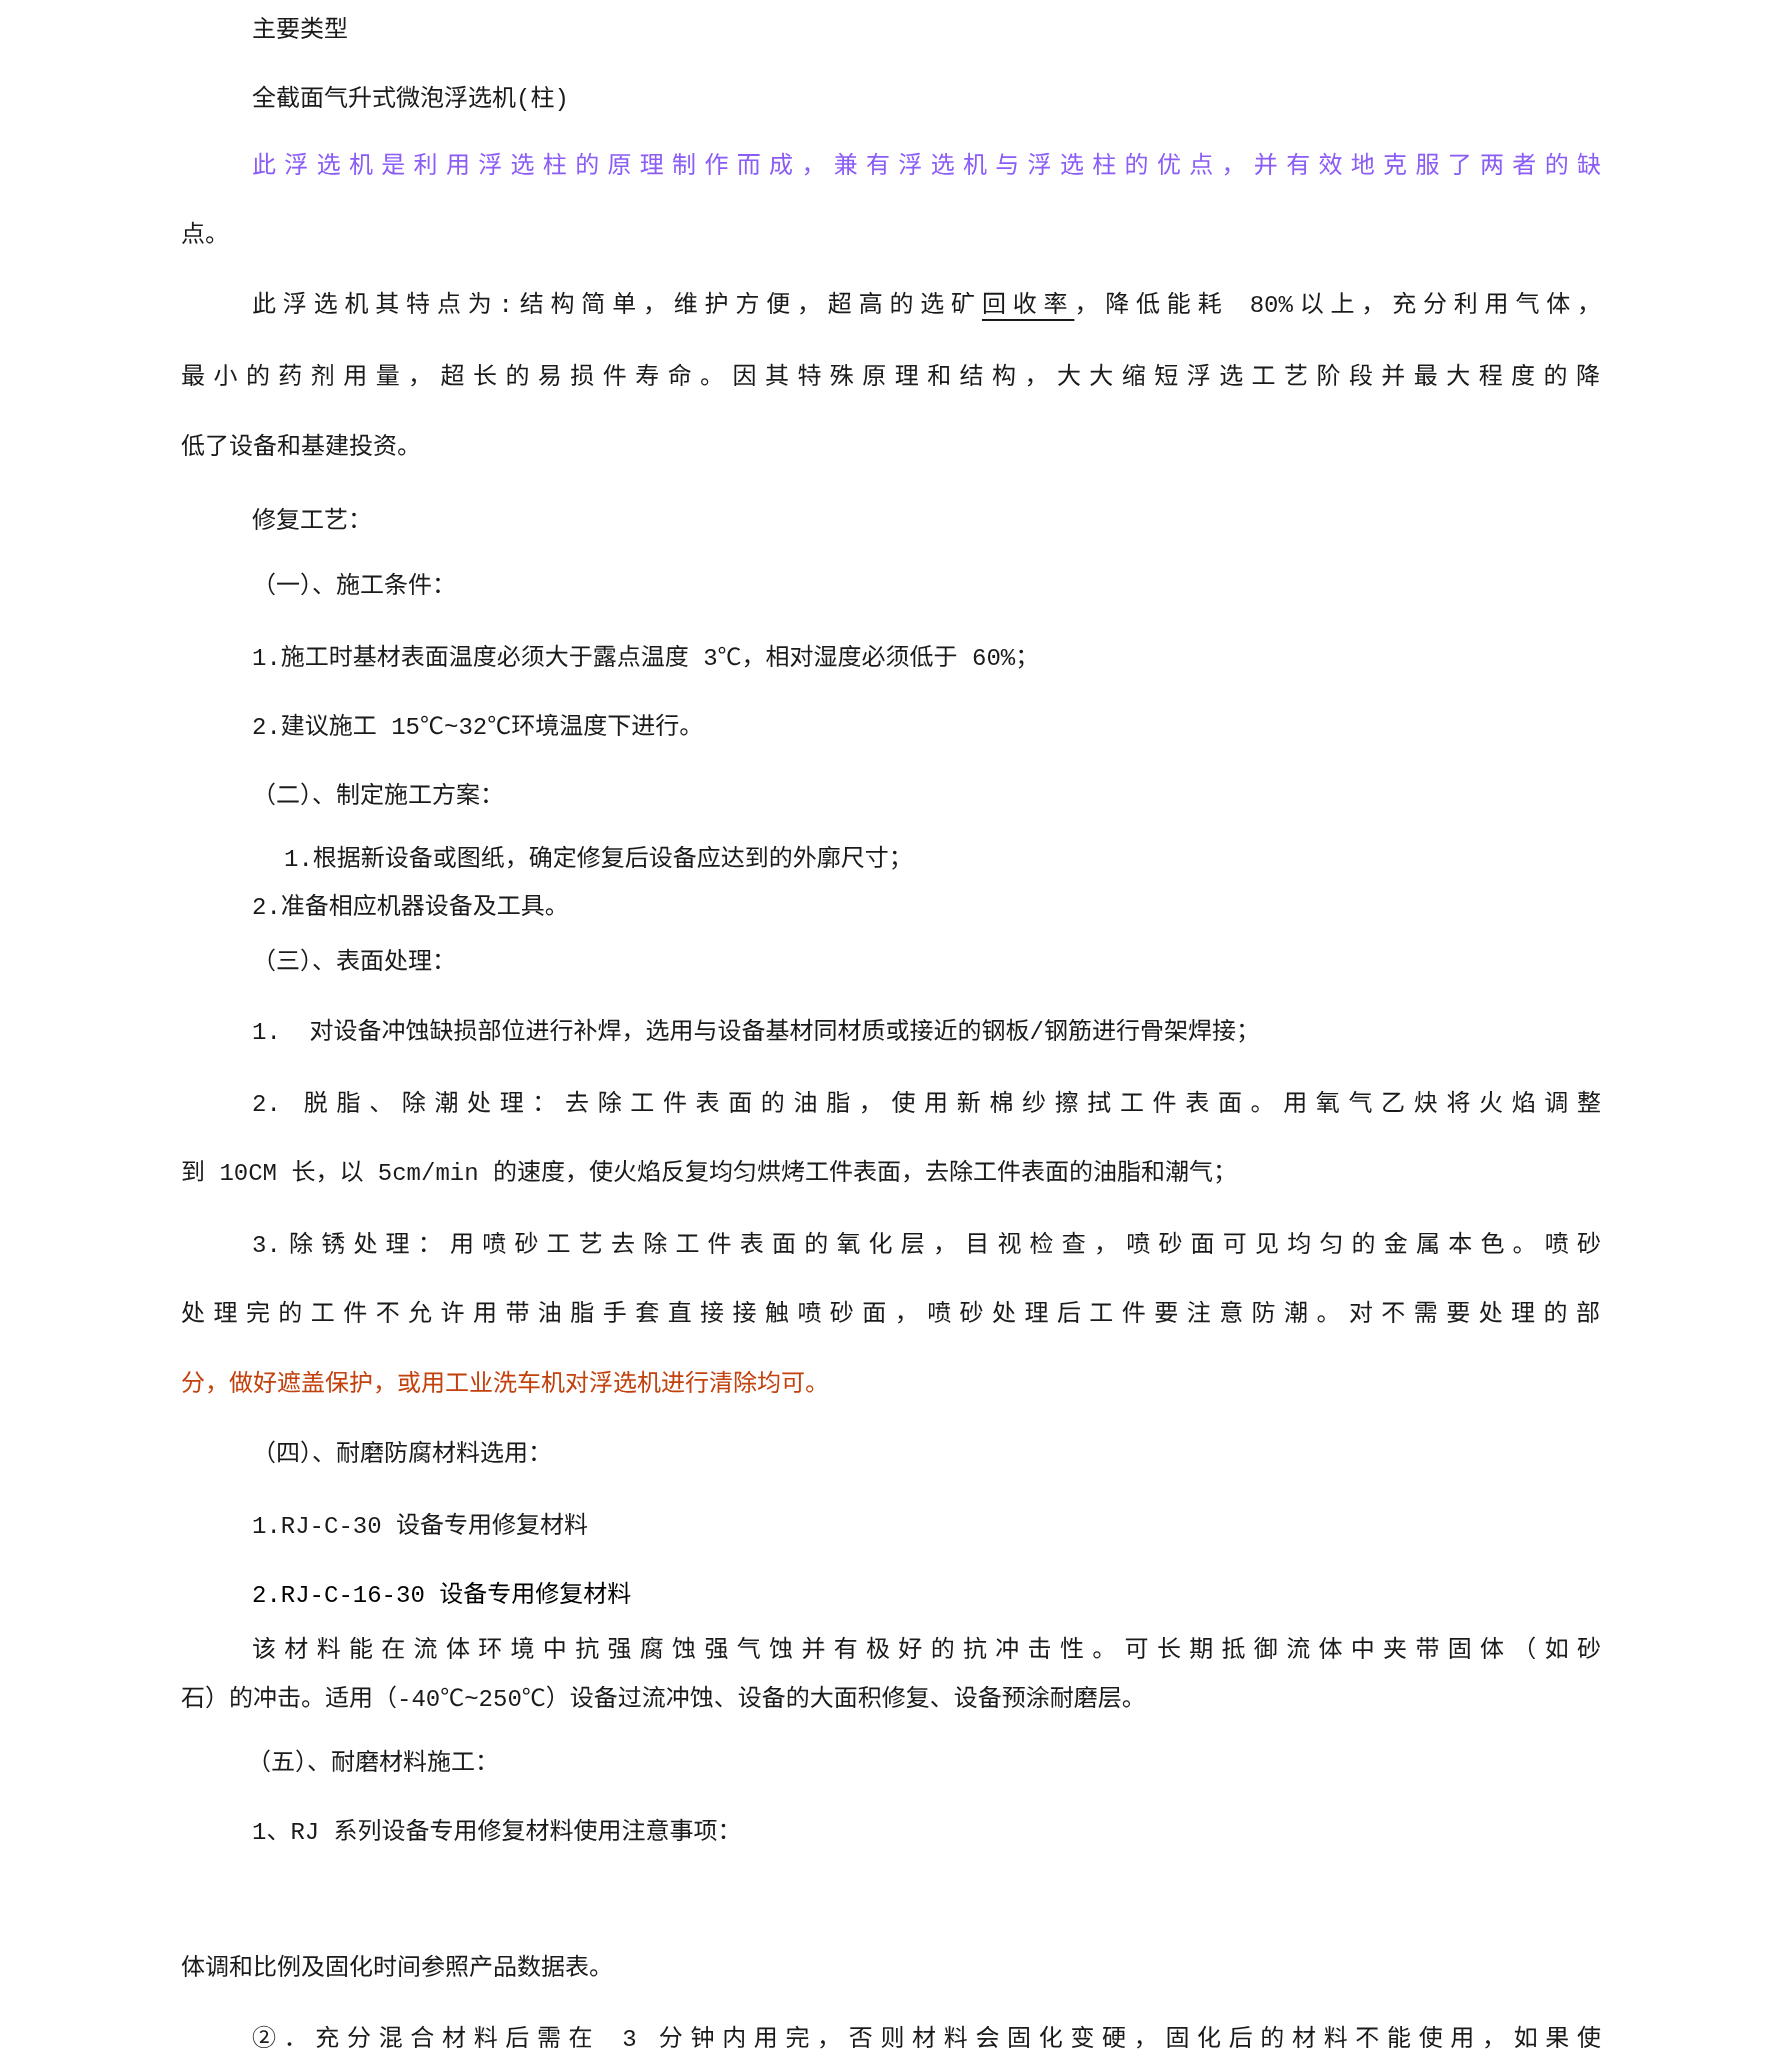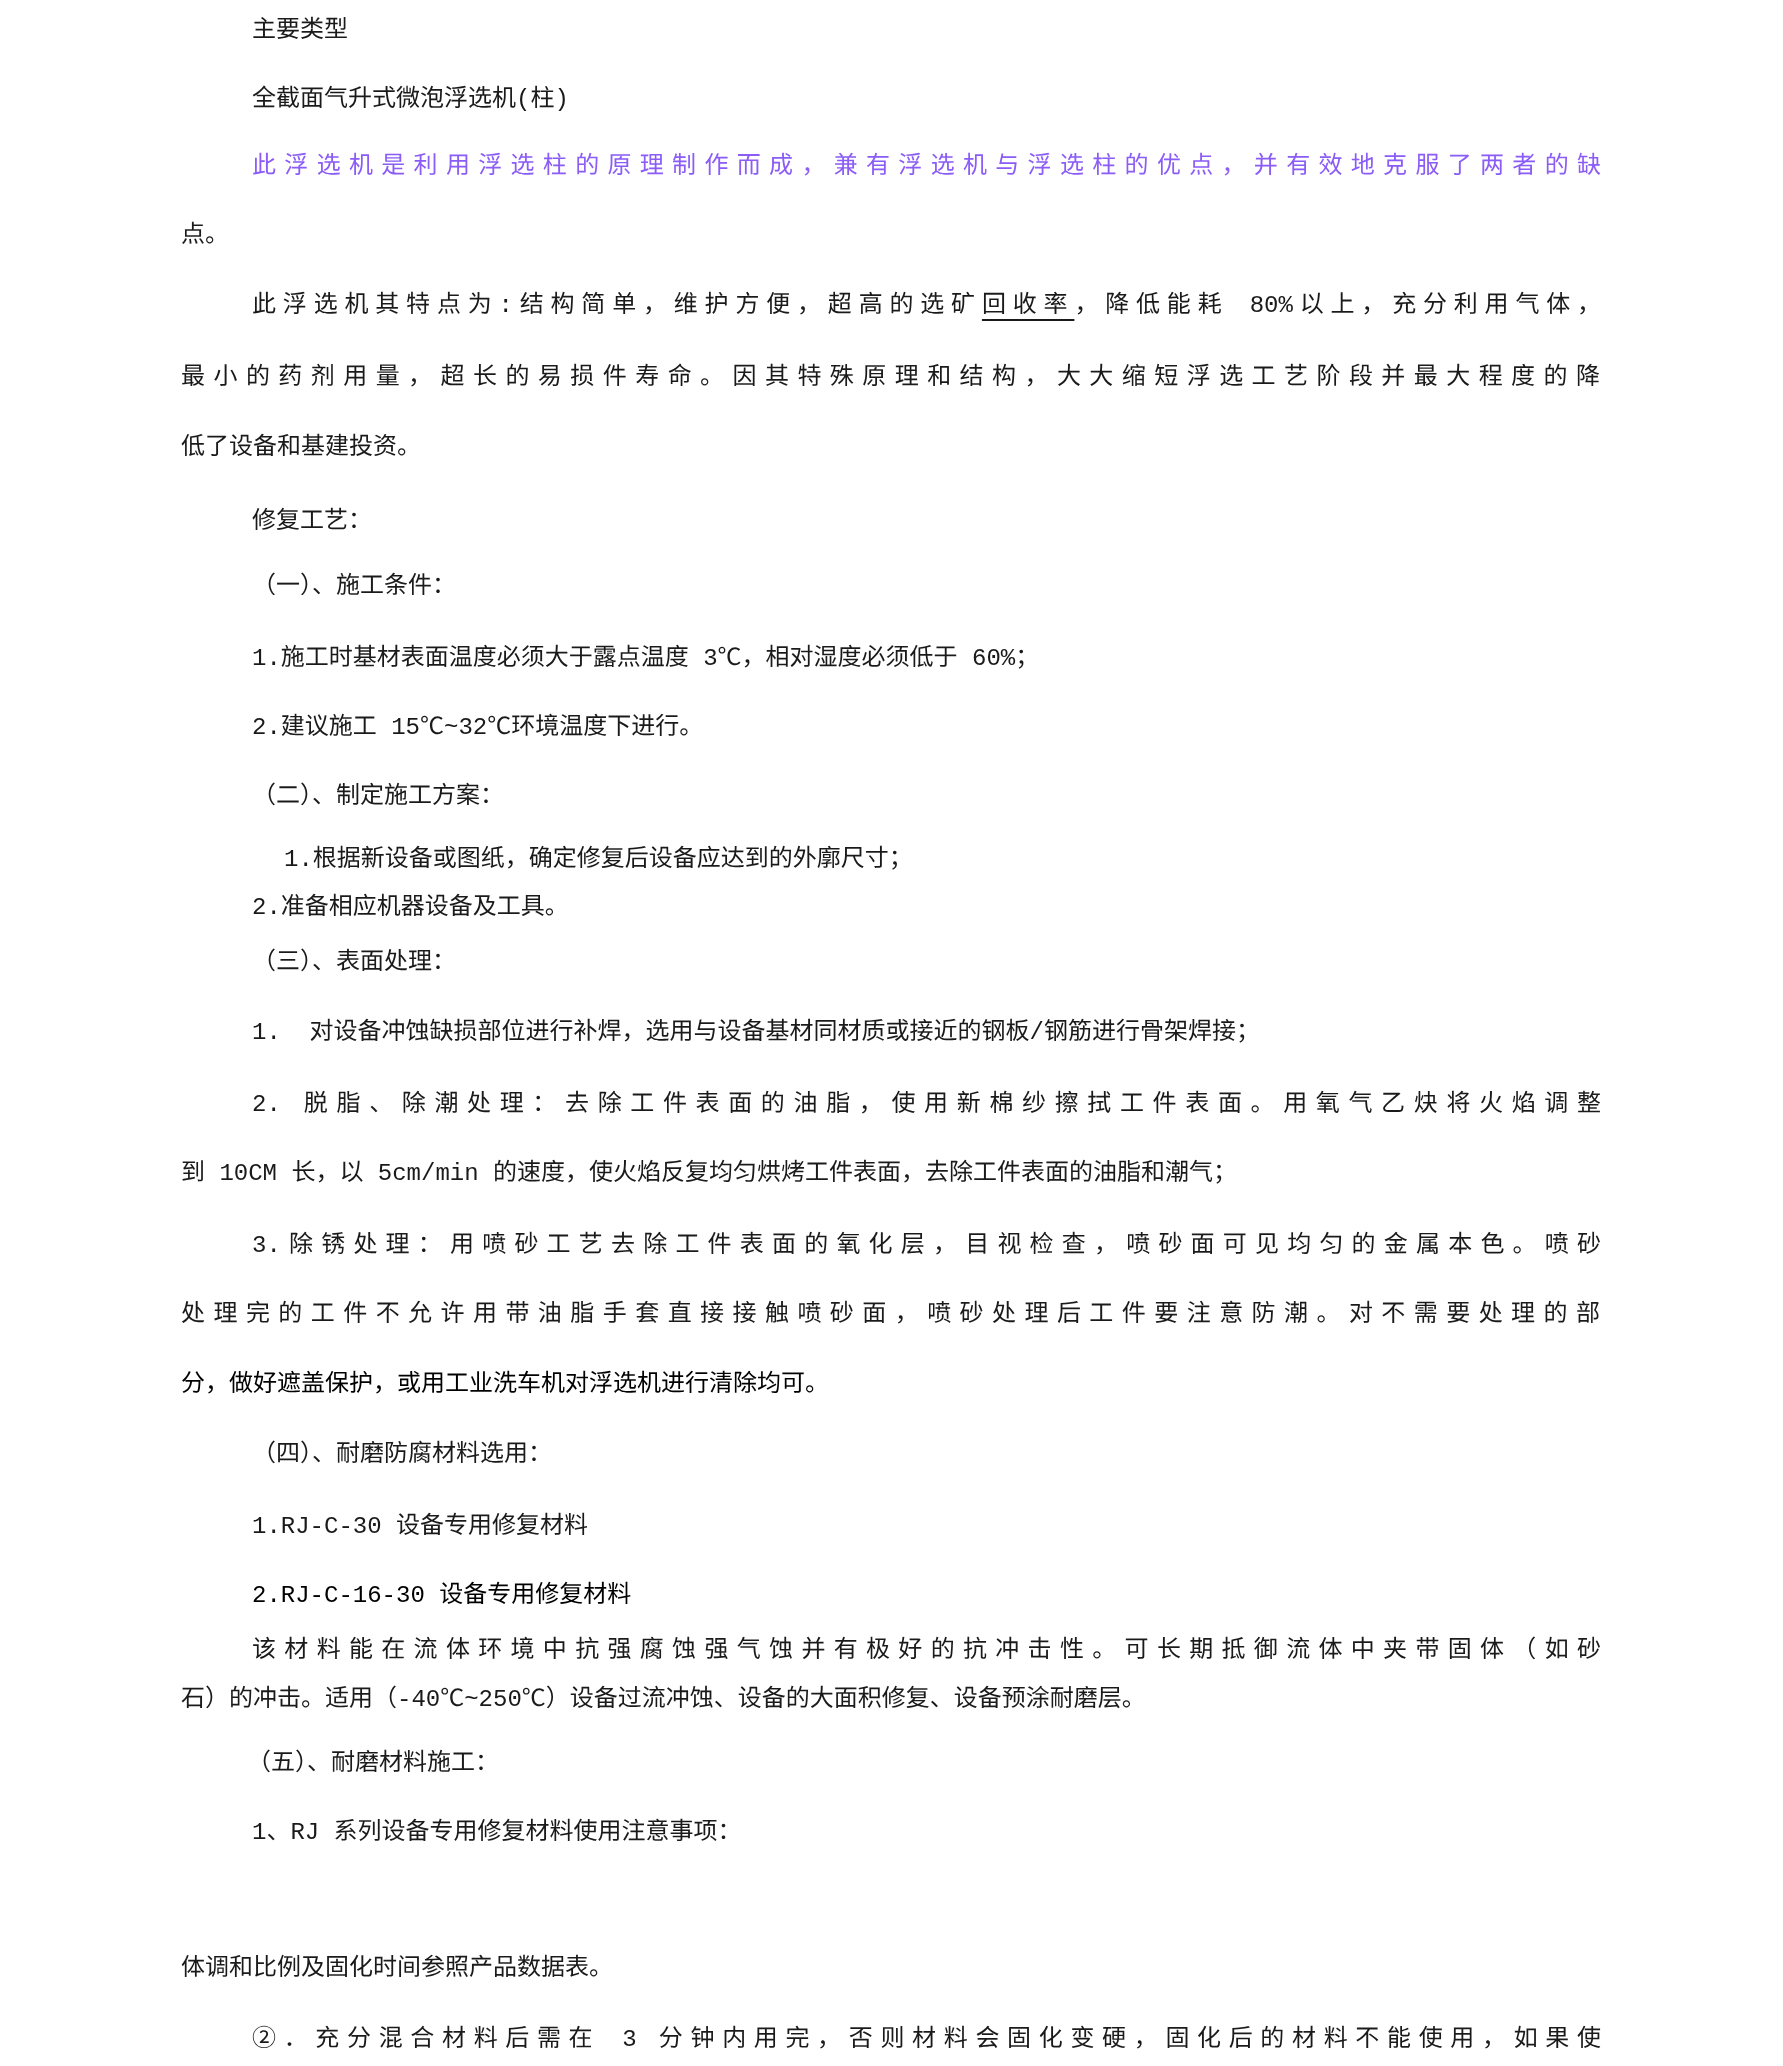--- a/index.html
+++ b/index.html
@@ -55,21 +55,21 @@
     <div class="line" style="top: 714px; left: 252px; color: rgb(26, 26, 26);"><span>2.建议施工 15℃~32℃环境温度下进行。</span></div>
     <div class="line" style="top: 783px; left: 252px; color: rgb(26, 26, 26);"><span>（二）、制定施工方案：</span></div>
     <div class="line" style="top: 846px; left: 284px; color: rgb(26, 26, 26);"><span>1.根据新设备或图纸，确定修复后设备应达到的外廓尺寸；</span></div>
     <div class="line" style="top: 894px; left: 252px; color: rgb(26, 26, 26);"><span>2.准备相应机器设备及工具。</span></div>
     <div class="line" style="top: 949px; left: 252px; color: rgb(26, 26, 26);"><span>（三）、表面处理：</span></div>
     <div class="line" style="top: 1019px; left: 252px; color: rgb(26, 26, 26);"><span>1.  对设备冲蚀缺损部位进行补焊，选用与设备基材同材质或接近的钢板/钢筋进行骨架焊接；</span></div>
     <div class="line just" style="top: 1091px; left: 252px; color: rgb(26, 26, 26); width: 1349px;"><span>2.  脱脂、除潮处理：去除工件表面的油脂，使用新棉纱擦拭工件表面。用氧气乙炔将火焰调整</span></div>
     <div class="line" style="top: 1160px; left: 181px; color: rgb(26, 26, 26);"><span>到 10CM 长，以 5cm/min 的速度，使火焰反复均匀烘烤工件表面，去除工件表面的油脂和潮气；</span></div>
     <div class="line just" style="top: 1232px; left: 252px; color: rgb(26, 26, 26); width: 1349px;"><span>3.除锈处理：用喷砂工艺去除工件表面的氧化层，目视检查，喷砂面可见均匀的金属本色。喷砂</span></div>
     <div class="line just" style="top: 1301px; left: 181px; color: rgb(26, 26, 26); width: 1419px;"><span>处理完的工件不允许用带油脂手套直接接触喷砂面，喷砂处理后工件要注意防潮。对不需要处理的部</span></div>
-    <div class="line" style="top: 1371px; left: 181px; color: #000000;"><span>分，做好遮盖保护，或用工业洗车机对浮选机进行清除均可。</span></div>
+    <div class="line" style="top: 1371px; left: 181px; color: #c2410c;"><span>分，做好遮盖保护，或用工业洗车机对浮选机进行清除均可。</span></div>
     <div class="line" style="top: 1441px; left: 252px; color: rgb(26, 26, 26);"><span>（四）、耐磨防腐材料选用：</span></div>
     <div class="line" style="top: 1513px; left: 252px; color: rgb(26, 26, 26);"><span>1.RJ-C-30 设备专用修复材料</span></div>
     <div class="line" style="top: 1582px; left: 252px; color: #000000;"><span>2.RJ-C-16-30 设备专用修复材料</span></div>
     <div class="line just" style="top: 1637px; left: 252px; color: rgb(26, 26, 26); width: 1349px;"><span>该材料能在流体环境中抗强腐蚀强气蚀并有极好的抗冲击性。可长期抵御流体中夹带固体（如砂</span></div>
     <div class="line" style="top: 1686px; left: 181px; color: rgb(26, 26, 26);"><span>石）的冲击。适用（-40℃~250℃）设备过流冲蚀、设备的大面积修复、设备预涂耐磨层。</span></div>
     <div class="line" style="top: 1750px; left: 247px; color: rgb(26, 26, 26);"><span>（五）、耐磨材料施工：</span></div>
     <div class="line" style="top: 1819px; left: 252px; color: rgb(26, 26, 26);"><span>1、RJ 系列设备专用修复材料使用注意事项：</span></div>
     <div class="line" style="top: 1955px; left: 181px; color: rgb(26, 26, 26);"><span>体调和比例及固化时间参照产品数据表。</span></div>
     <div class="line just" style="top: 2026px; left: 252px; color: rgb(26, 26, 26); width: 1349px;"><span>②．充分混合材料后需在 3 分钟内用完，否则材料会固化变硬，固化后的材料不能使用，如果使</span></div>
   </div>

